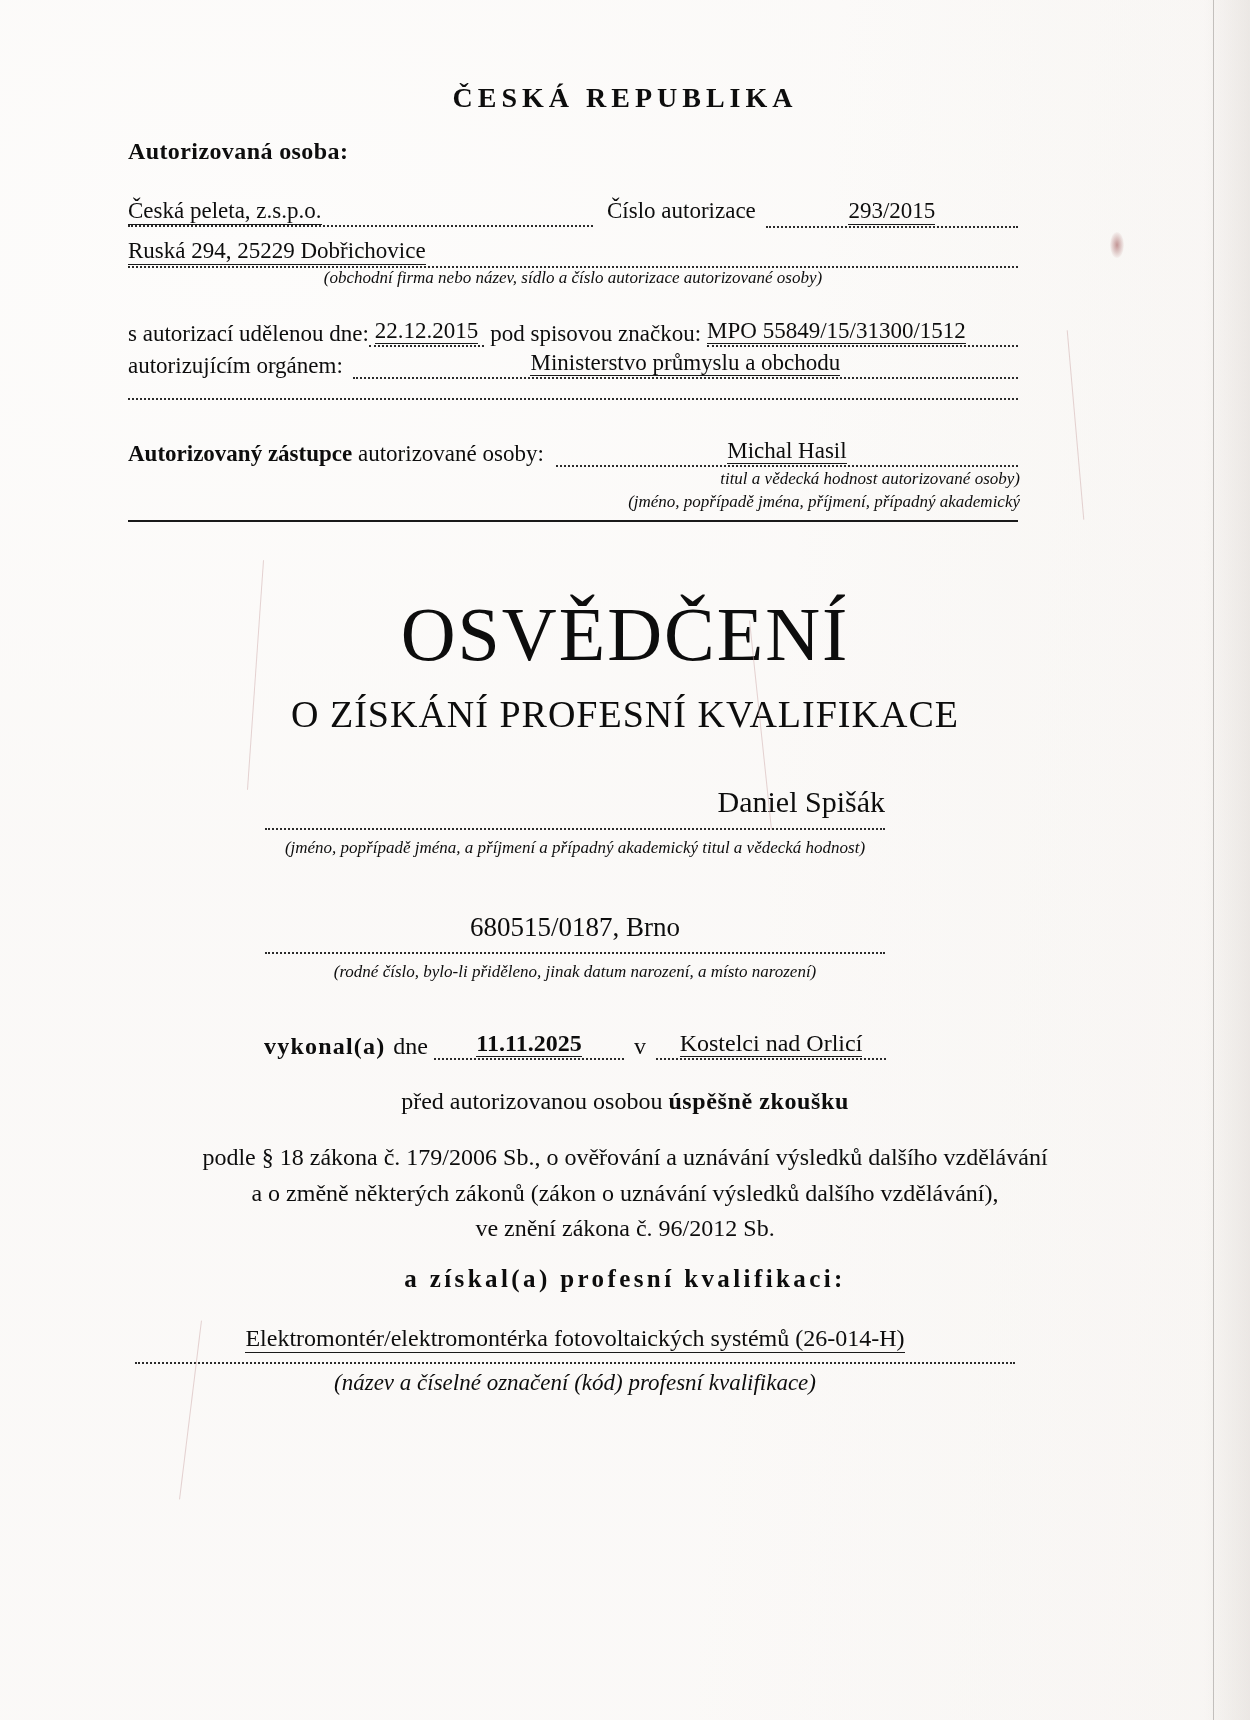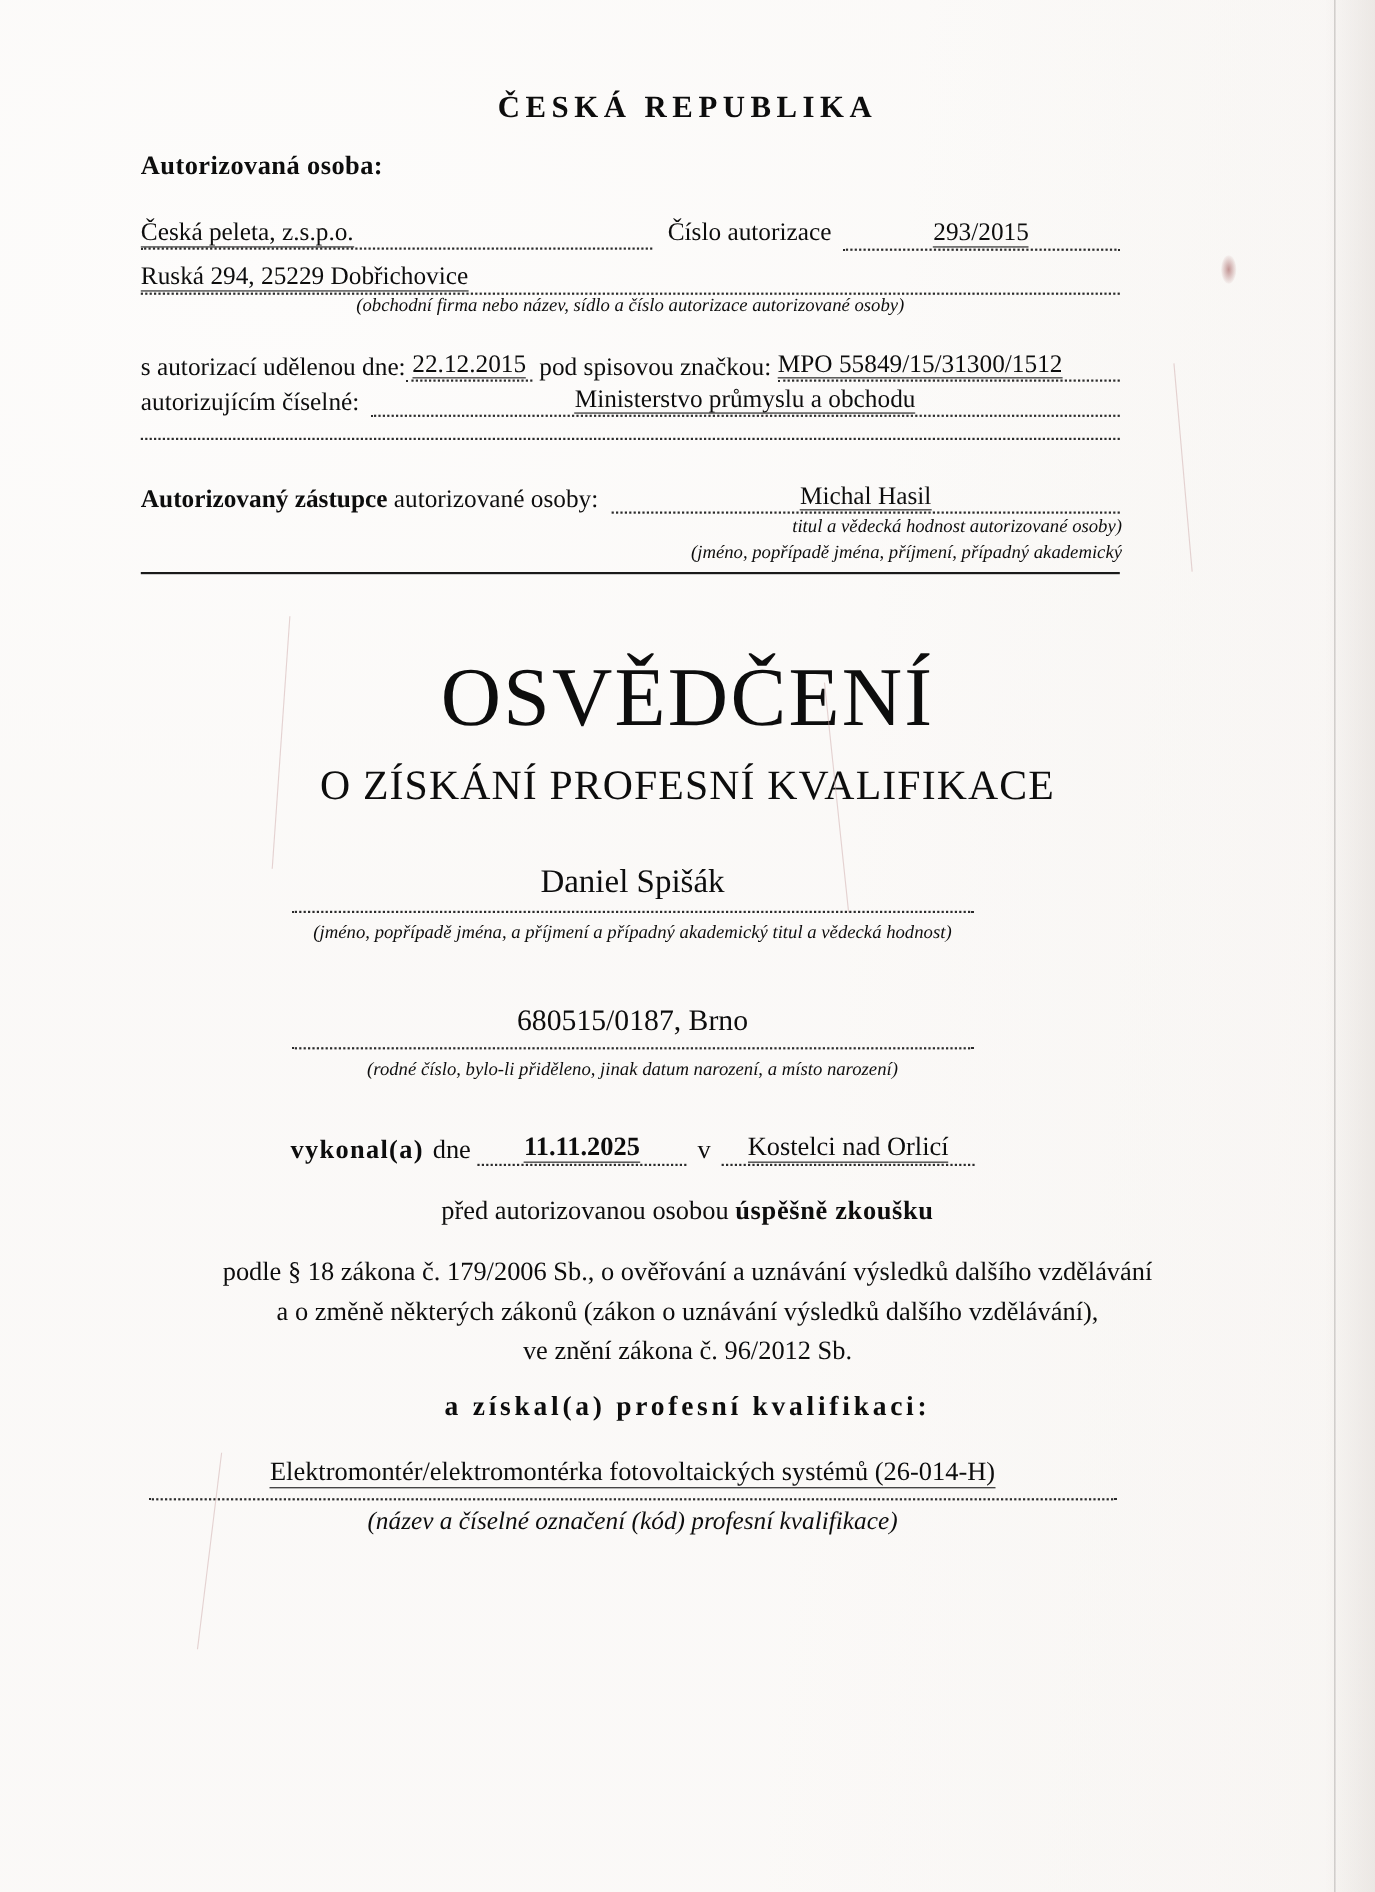--- a/index.html
+++ b/index.html
@@ -225,21 +225,21 @@
     text-align: center;
     font-size: 38px;
     letter-spacing: 1px;
   }
 
   
   .cand-name {
     position: absolute;
     left: 265px; top: 785px;
     width: 620px;
-    text-align: center;
+    text-align: right;
     font-size: 30px;
     padding-bottom: 4px;
   }
   .cand-name-rule {
     position: absolute;
     left: 265px; top: 828px;
     width: 620px;
     border-bottom: 2px dotted #2b2b2b;
   }
   .cap3 {
@@ -408,21 +408,21 @@
       <span class="g-date">
         <span class="u">22.12.2015</span>
       </span>
       <span class="g-t2">pod spisovou značkou:</span>
       <span class="g-ref">
         <span class="u">MPO 55849/15/31300/1512</span>
       </span>
     </div>
 
     <div class="row-organ">
-      <span class="o-lbl">autorizujícím číselné:</span>
+      <span class="o-lbl">autorizujícím orgánem:</span>
       <span class="o-val">
         <span class="u">Ministerstvo průmyslu a obchodu</span>
       </span>
     </div>
 
     <div class="sep-dotted"></div>
 
     <div class="row-rep">
       <span class="rep-lbl"><b>Autorizovaný zástupce</b> <span>autorizované osoby:</span></span>
       <span class="rep-val">

